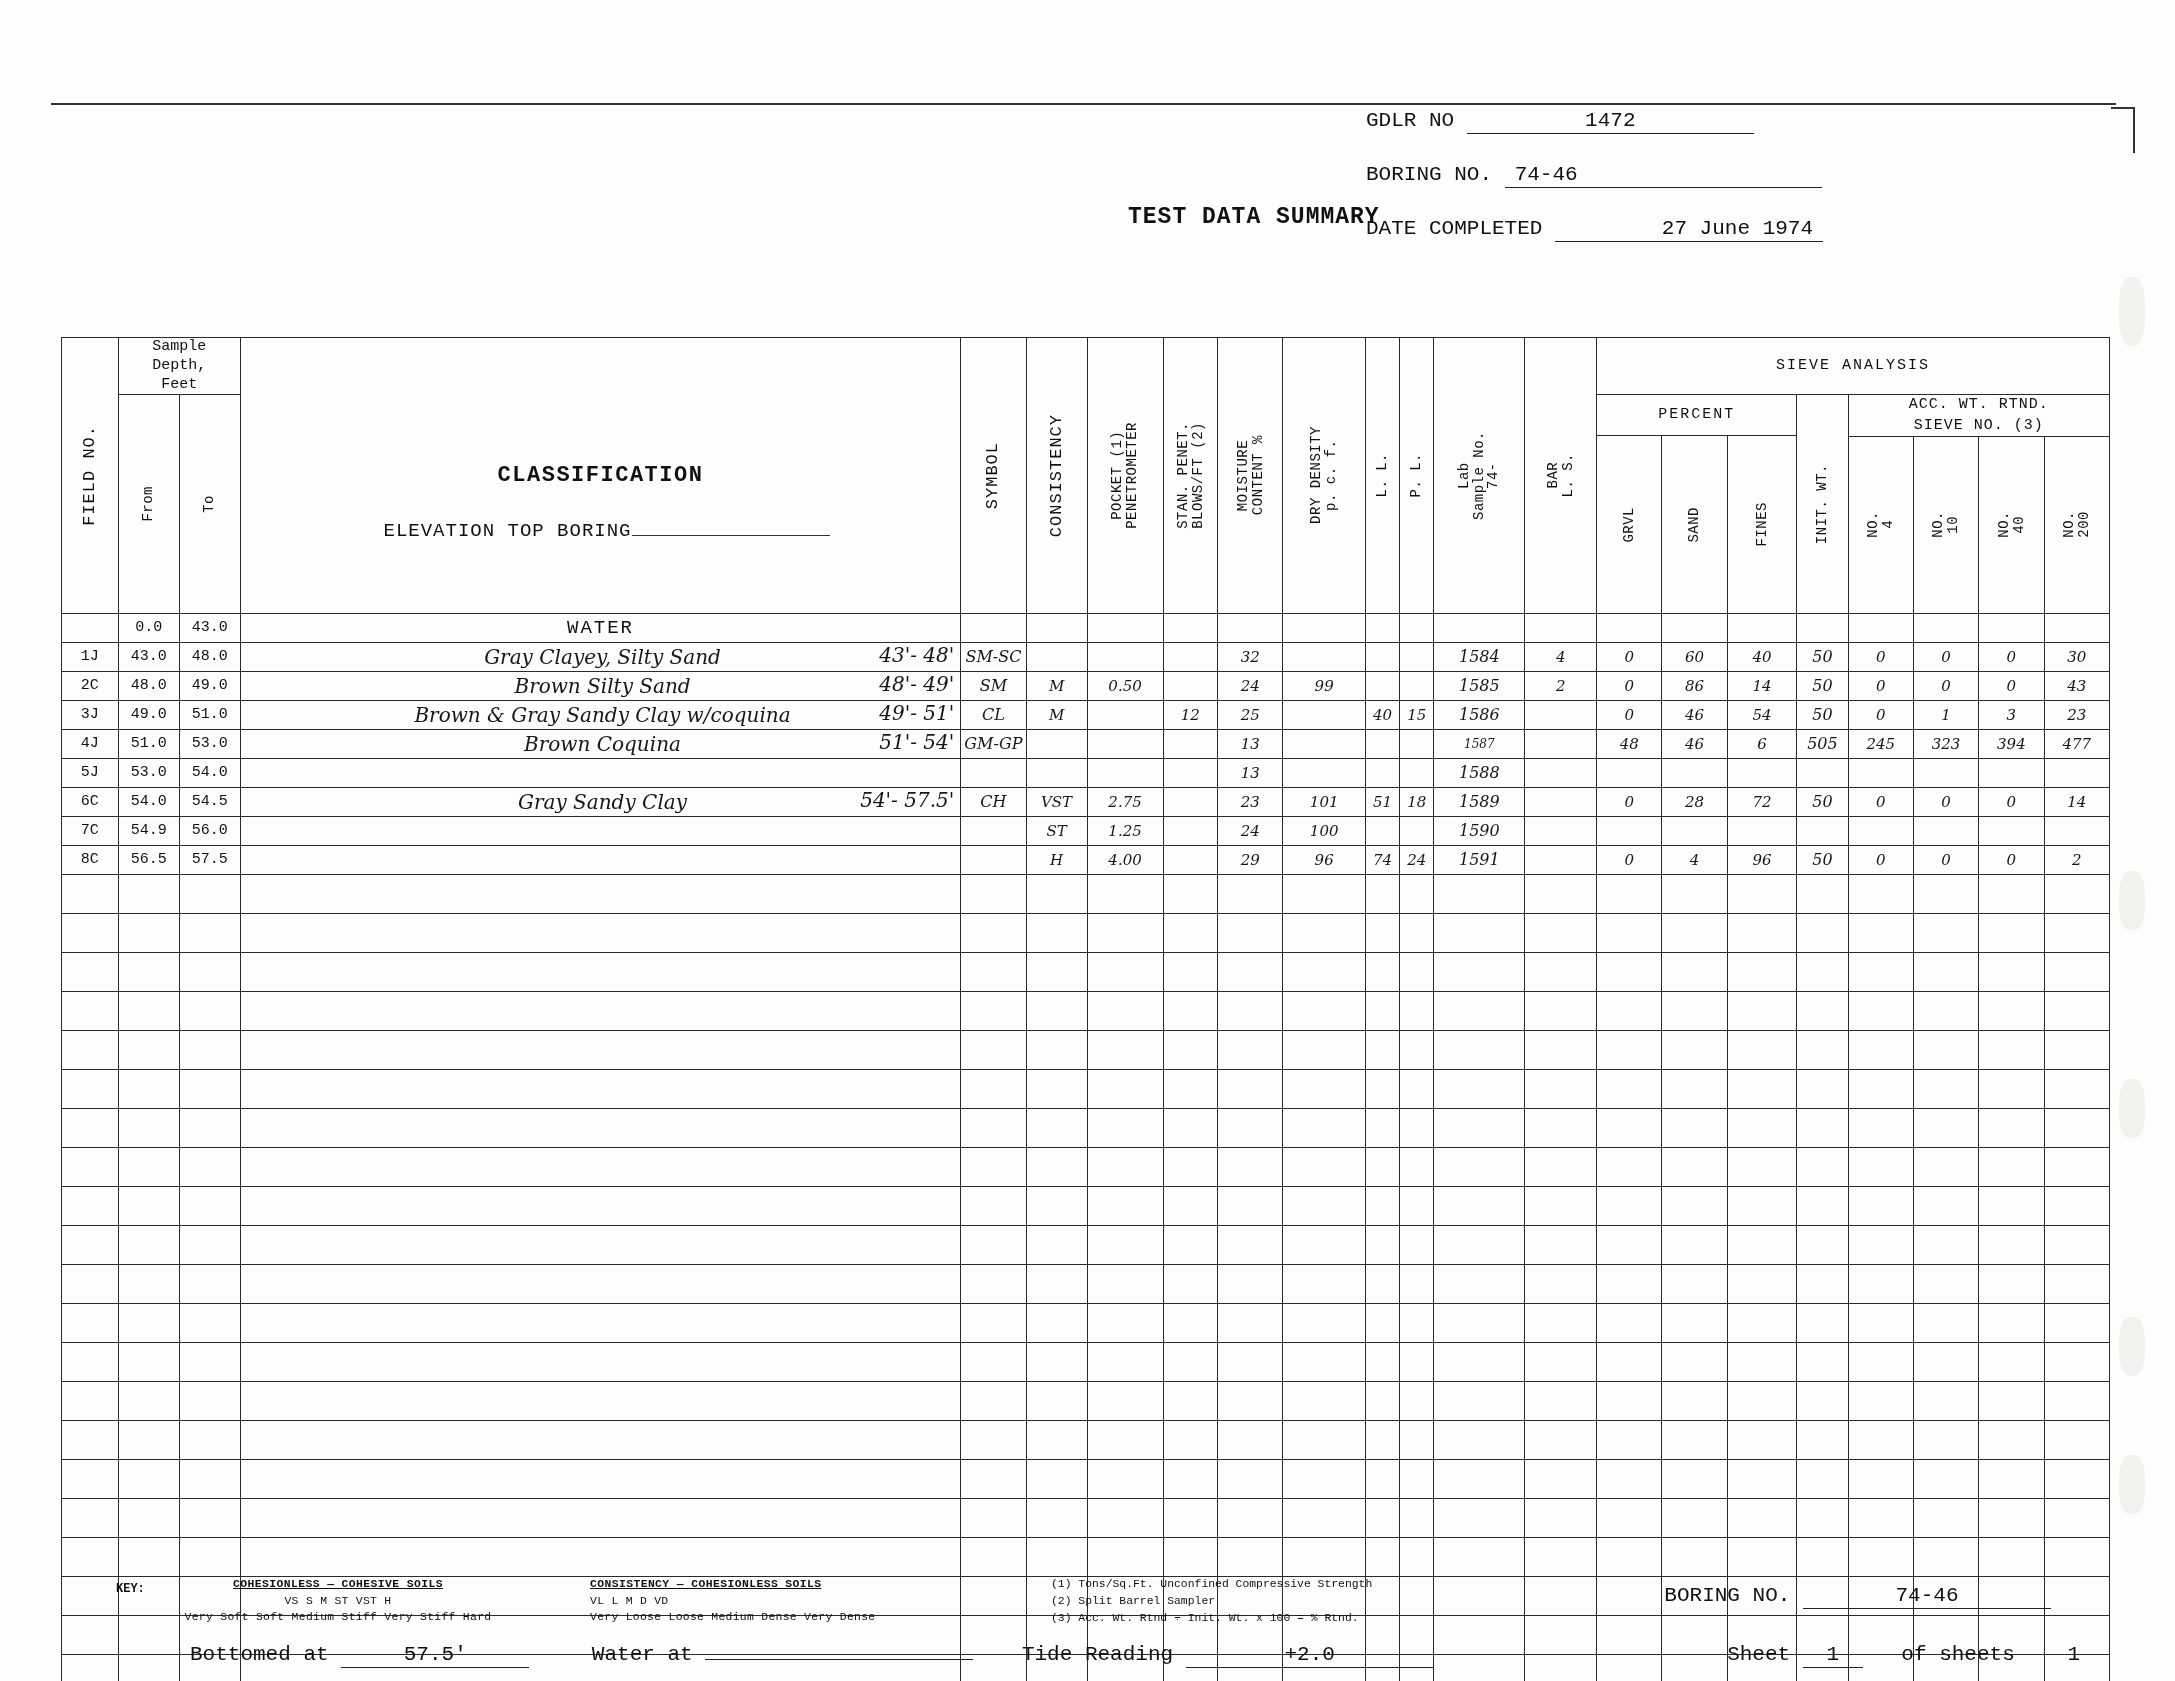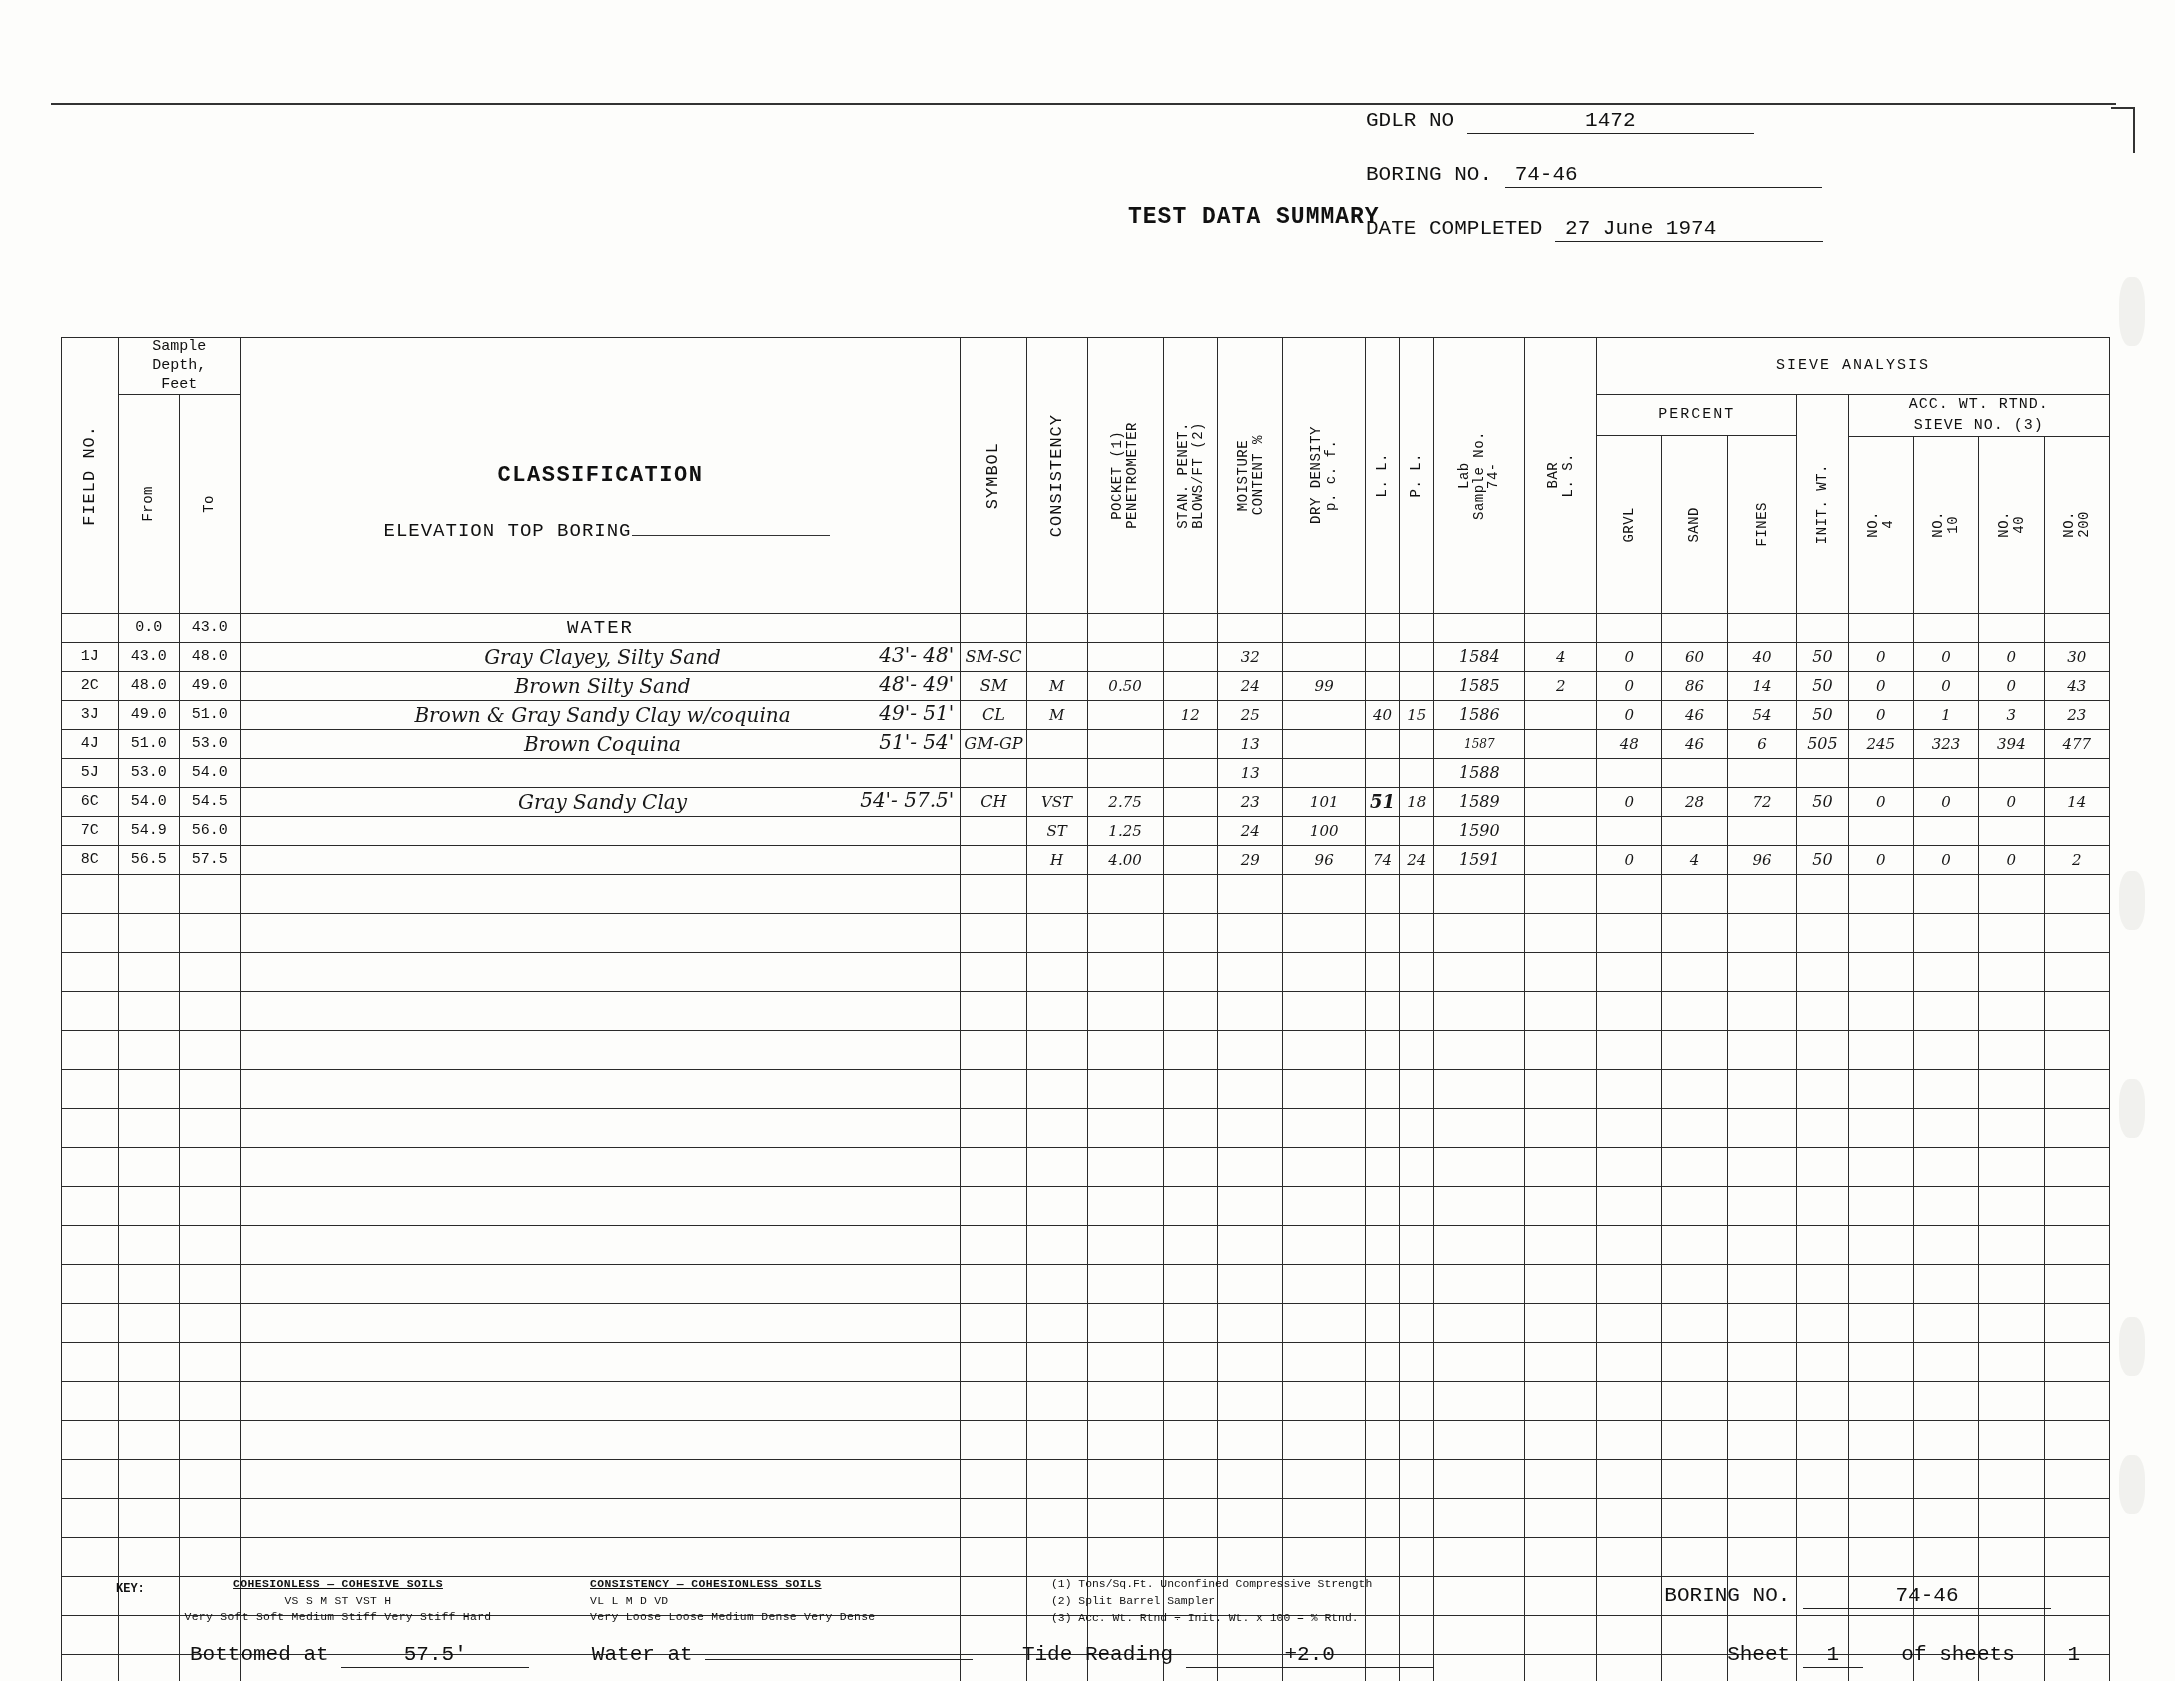--- a/index.html
+++ b/index.html
@@ -280,21 +280,21 @@
       <div class="line">
         <span class="lbl">GDLR NO</span>
         <span class="ul" style="min-width:267px;text-align:center;">1472</span>
       </div>
       <div class="line">
         <span class="lbl">BORING NO.</span>
         <span class="ul" style="min-width:297px;text-align:left;">74-46</span>
       </div>
       <div class="line">
         <span class="lbl">DATE COMPLETED</span>
-        <span class="ul" style="min-width:248px;text-align:left;">27 June 1974</span>
+        <span class="ul" style="min-width:248px;text-align:right;">27 June 1974</span>
       </div>
     </div>
   </div>
 
   <div class="tbl-wrap">
     <table class="main">
       <colgroup>
         <col style="width:53px">
         <col style="width:57px">
         <col style="width:57px">
@@ -604,21 +604,21 @@
             <td class="typed">6C</td>
             <td class="typed">54.0</td>
             <td class="typed">54.5</td>
             <td class="row-class-cell"><span class="desc hw">Gray Sandy Clay</span><span class="depthrange hw">54'- 57.5'</span></td>
             <td class="hw" style="font-size: 16px;">CH</td>
             <td class="hw">VST</td>
             <td class="hw">2.75</td>
             <td class="hw"></td>
             <td class="hw">23</td>
             <td class="hw">101</td>
-            <td class="hw" style="font-size: 18px; font-weight: bold;">51</td>
+            <td class="hw" style="font-size: 15px;">51</td>
             <td class="hw" style="font-size: 15px;">18</td>
             <td class="hw" style="font-size: 16px;">1589</td>
             <td class="hw"></td>
             <td class="hw">0</td>
             <td class="hw">28</td>
             <td class="hw">72</td>
             <td class="hw" style="font-size: 16px;">50</td>
             <td class="hw">0</td>
             <td class="hw">0</td>
             <td class="hw">0</td>

